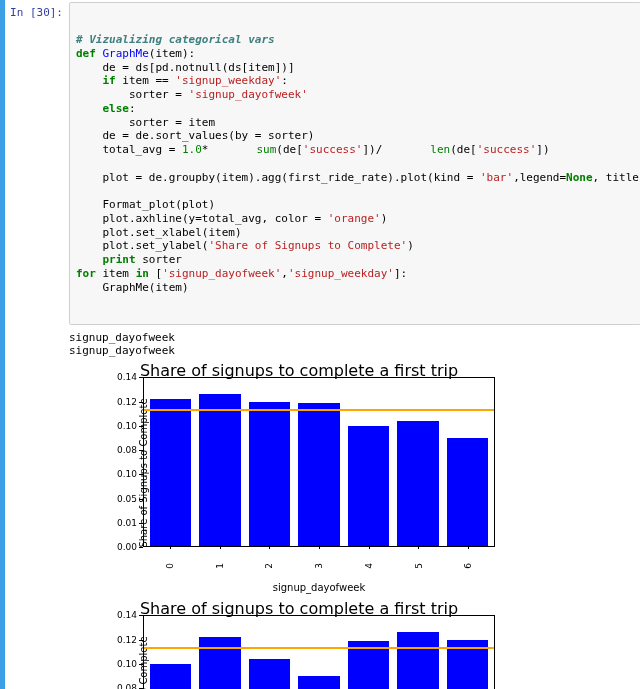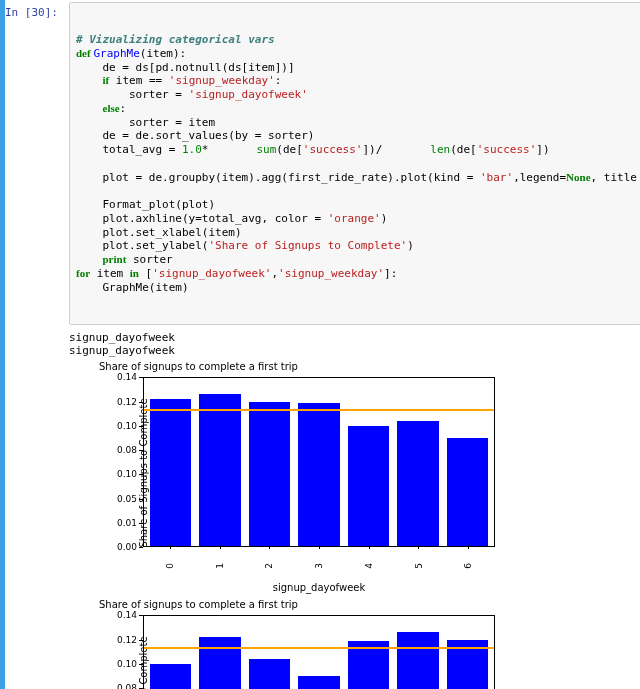--- a/index.html
+++ b/index.html
@@ -1,36 +1,36 @@
 <!DOCTYPE html>
 <html><head>
 <meta charset="utf-8">
 <style>
   html,body{margin:0;padding:0;font-family:Menlo,Consolas,"DejaVu Sans Mono",monospace;font-size:11px;color:#000;background:#fff;}
   .nb{border-left:5px solid #3ca0e6;padding:2px 0 0 0;width:640px;}
   .cell{display:flex;}
-  .prompt{width:58px;flex-shrink:0;text-align:left;padding:4px 6px 0 0;color:#303f9f;}
+  .prompt{width:58px;flex-shrink:0;text-align:right;padding:4px 6px 0 0;color:#303f9f;}
   .prompt span{color:#303f9f;}
   .input-area{flex:1;border:1px solid #cfcfcf;background:#f7f7f7;border-radius:2px;padding:4px 6px;margin-right:4px;position:relative;overflow-x:scroll;white-space:pre;}
   .code{font-family:inherit;line-height:1.25;white-space:pre;}
   .c-comment{color:#408080;font-style:italic;font-weight:bold;}
-  .c-kw{color:#008000;font-weight:bold;font-family:Liberation Serif, serif;}
+  .c-kw{color:#008000;font-weight:bold;}
   .c-def{color:#0000ff;}
   .c-str{color:#ba2121;}
   .c-num{color:#008000;}
   .c-builtin{color:#008000;margin-left:48px;}
   
   .input-area::-webkit-scrollbar{height:13px;}
   .input-area::-webkit-scrollbar-track{background:#eee;border:1px solid #ccc;}
   .input-area::-webkit-scrollbar-thumb{background:#c2c2c2;border:1px solid #aaa;}
   .output{margin-left:58px;padding:6px 0 0 6px;font-family:inherit;color:#000;}
   .out-text{white-space:pre;margin-bottom:6px;}
   
   .chart{position:relative;width:400px;height:220px;margin:4px 0 18px 30px;font-family:"DejaVu Sans",Arial,sans-serif;color:#000;}
-  .chart .title{position:absolute;top:-2px;left:0;right:0;text-align:left;font-size:10px;}
+  .chart .title{position:absolute;top:-2px;left:0;right:0;text-align:center;font-size:16px;}
   .chart .ylab{position:absolute;left:-30px;top:50%;transform:translateY(-50%) rotate(-90deg);transform-origin:center;font-size:10px;white-space:nowrap;}
   .plot-area{position:absolute;left:44px;top:14px;right:4px;bottom:36px;border:1px solid #000;}
   .hline{position:absolute;left:0;right:0;height:1.5px;background:#ffa500;z-index:10;}
   .bars{position:absolute;left:0;right:0;bottom:0;top:0;display:flex;align-items:flex-end;padding:0 6px;gap:8px;}
   .bar{flex:1;background:#0000ff;}
   .yticks{position:absolute;left:0;top:14px;bottom:36px;width:42px;}
   .ytick{position:absolute;right:4px;font-size:9px;transform:translateY(50%);}
   .ytick:after{content:"";position:absolute;right:-6px;top:50%;width:4px;height:1px;background:#000;}
   .xticks{position:absolute;left:44px;right:4px;bottom:0;height:34px;display:flex;padding:0 6px;gap:8px;}
   .xtick{flex:1;text-align:center;font-size:9px;padding-top:4px;position:relative;}

